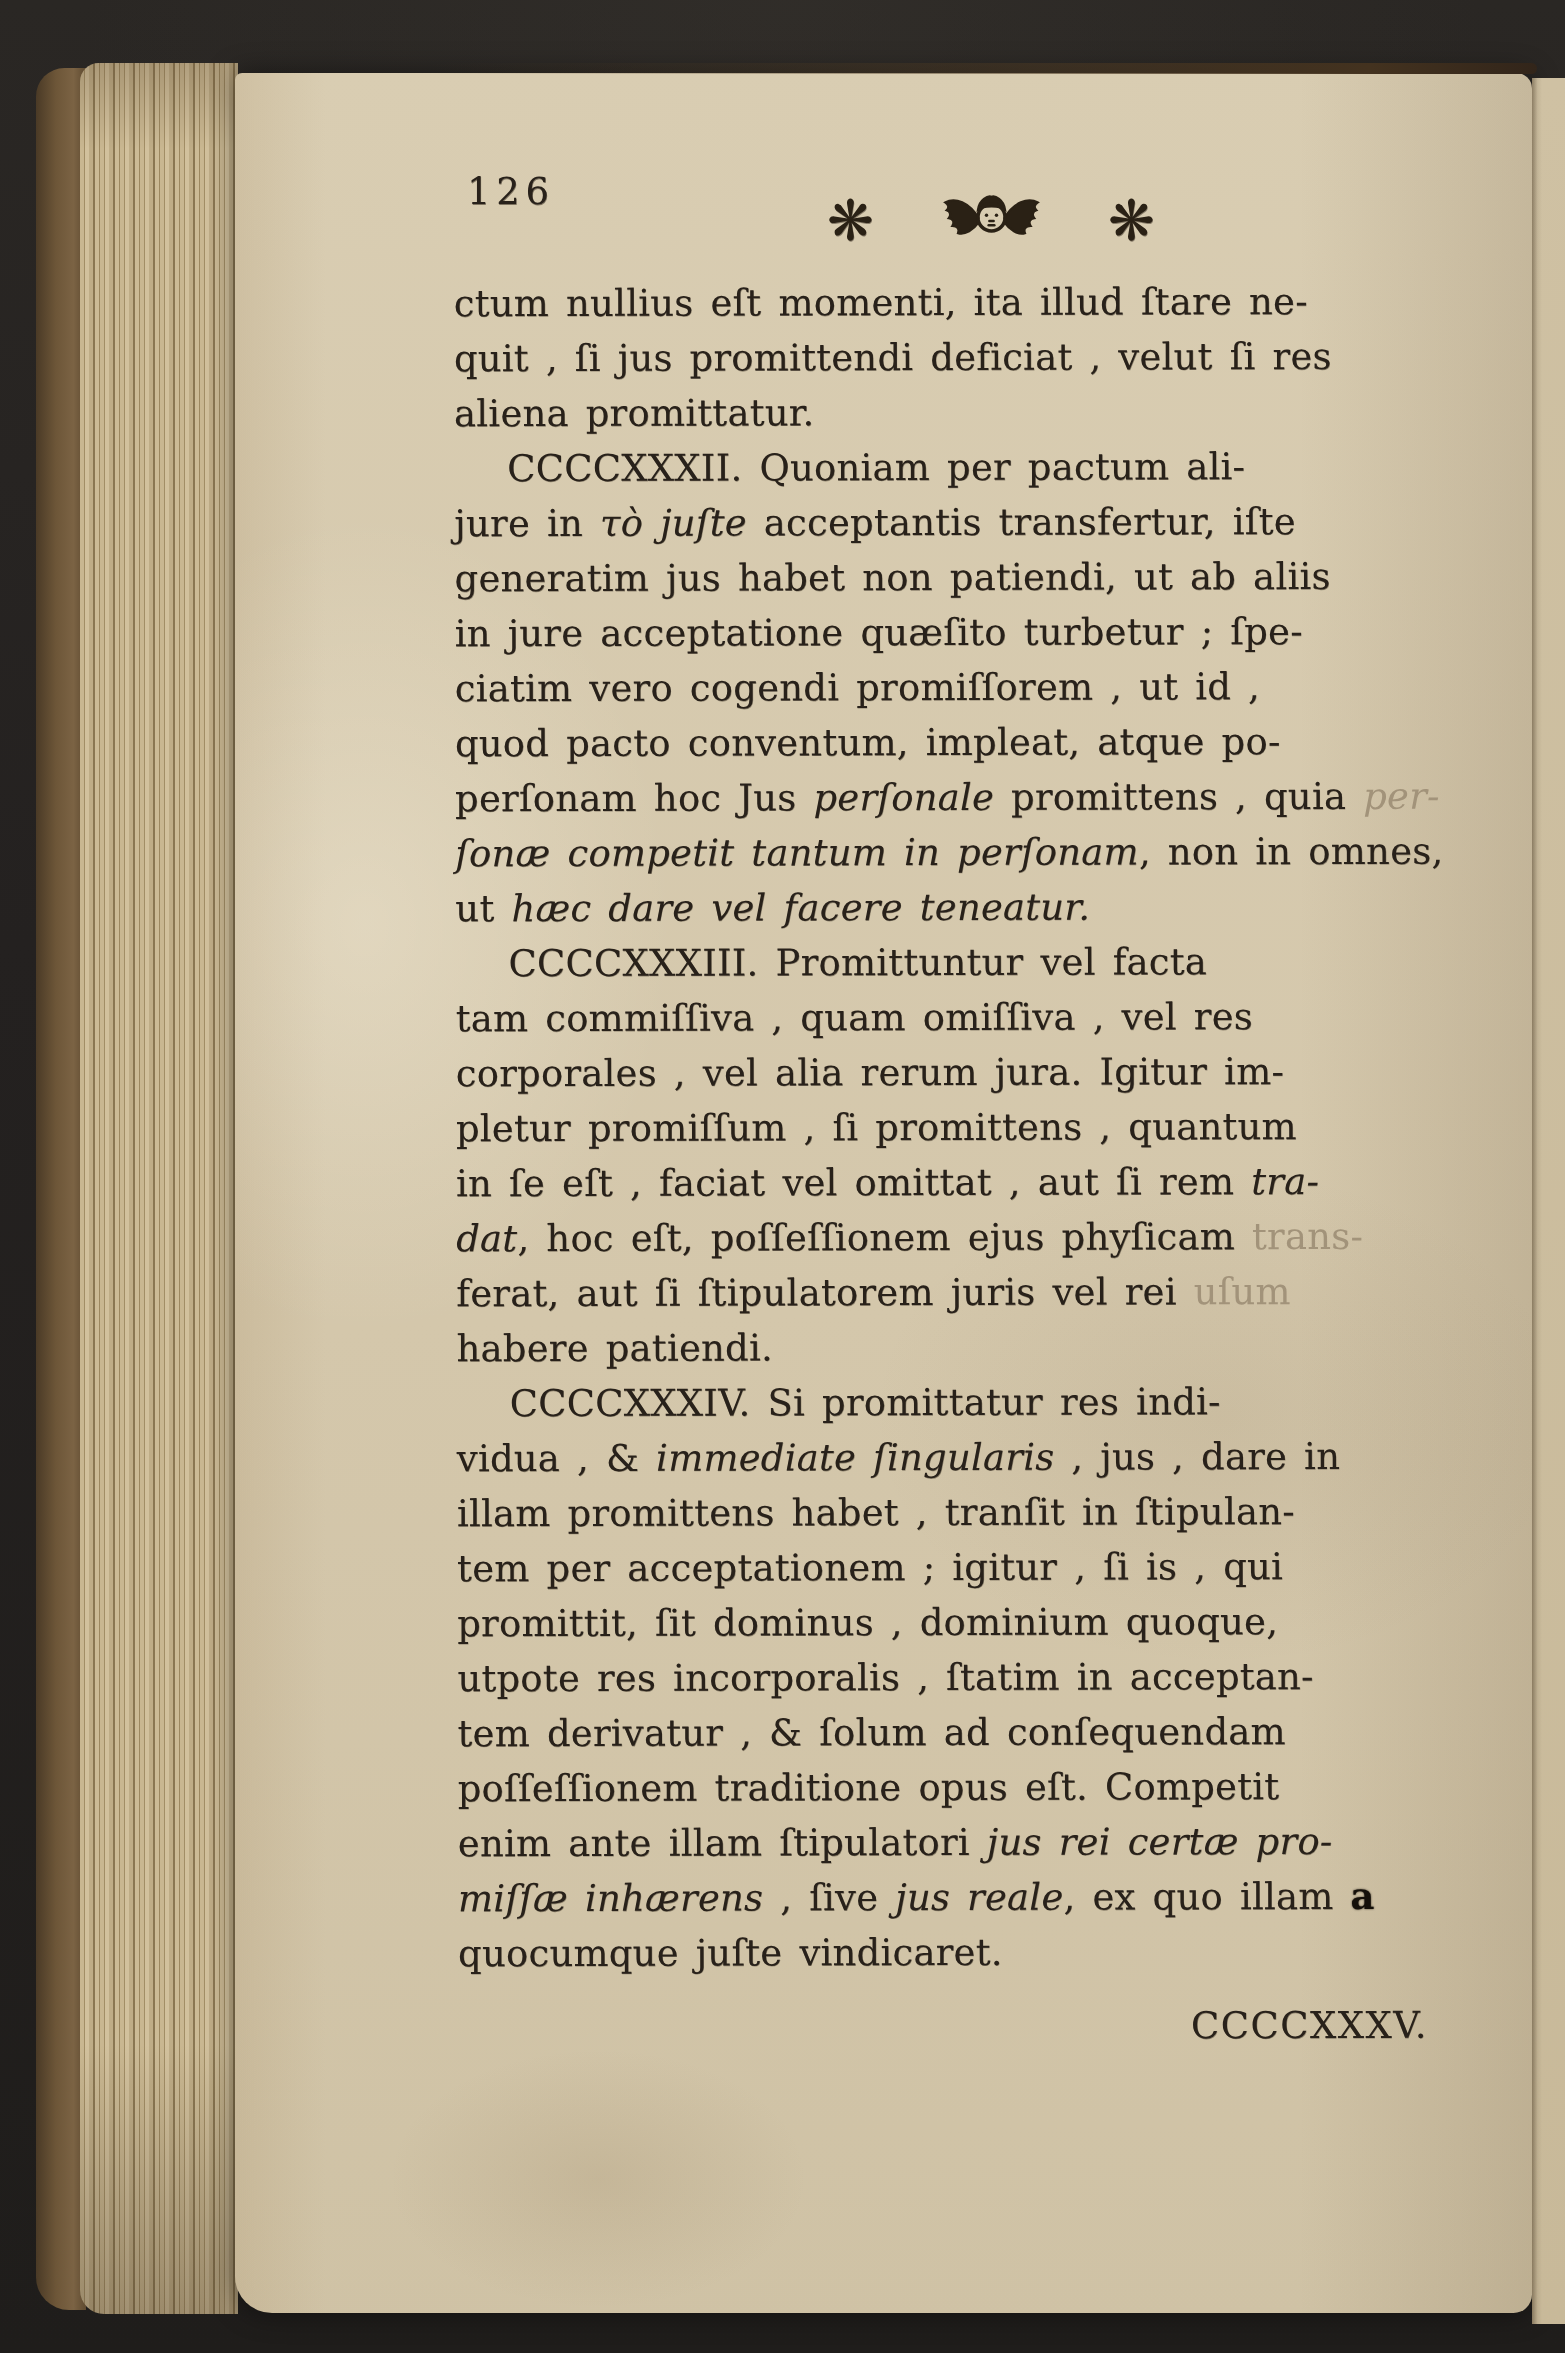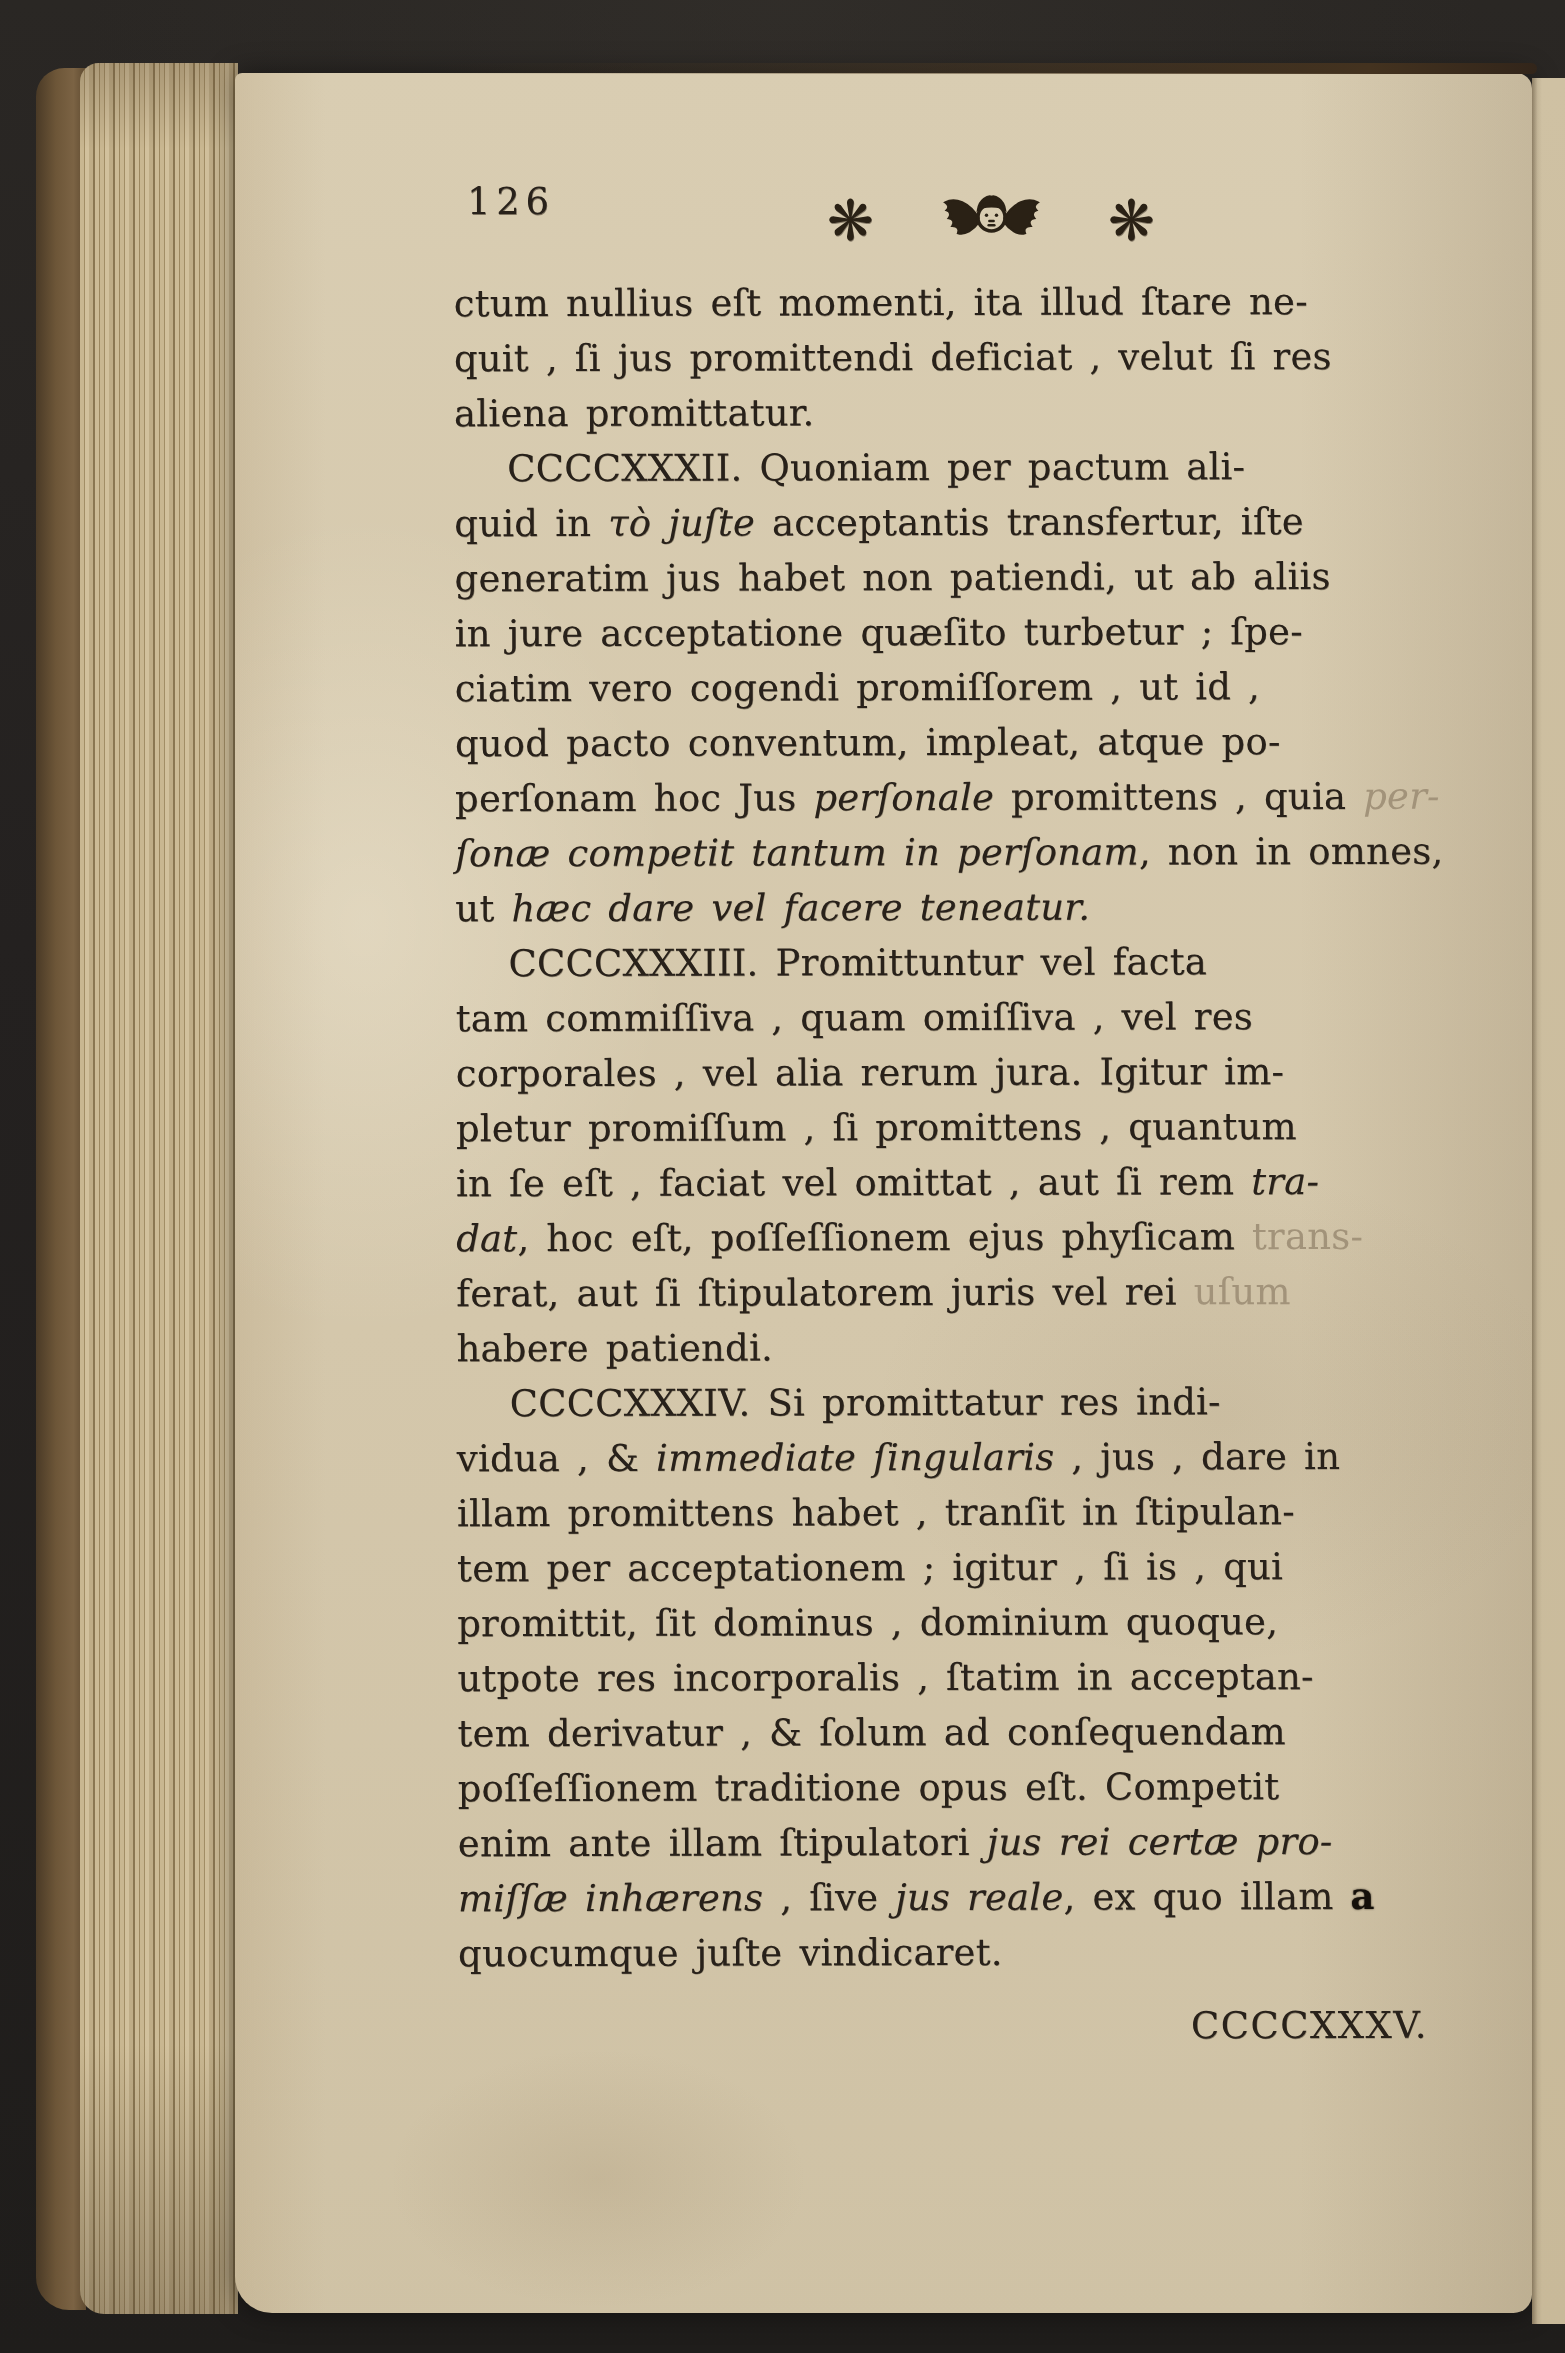--- a/index.html
+++ b/index.html
@@ -54,21 +54,21 @@
   }
   
   .right-strip{
     position:absolute;right:0;top:78px;bottom:30px;width:33px;
     background:
       linear-gradient(90deg, rgba(60,45,25,0.45) 0, rgba(60,45,25,0.08) 5.7px, rgba(0,0,0,0) 10px),
       linear-gradient(#cfc1a3,#c8b999);
   }
   
   .folio{
-    position:absolute;left:467px;top:180px;
+    position:absolute;left:467px;top:170px;
     font-size:37px;letter-spacing:5.7px;color:#28211a;
     text-shadow:0.4px 0.6px 0.5px rgba(35,25,15,0.5);
   }
   .ornament-row{
     position:absolute;left:827px;top:182px;width:328px;height:78px;
     display:flex;align-items:center;justify-content:space-between;
     color:#2a2115;
   }
   .flower{font-size:56px;line-height:1;font-family:"DejaVu Sans",sans-serif;
     text-shadow:0.4px 0.6px 0.4px rgba(35,25,15,0.45);}
@@ -120,21 +120,21 @@
       </g>
     </svg>
     <span class="flower">❋</span>
   </div>
 
   <div class="text-block">
       <div class="line"><span>ctum nullius eſt momenti, ita illud ſtare ne-</span></div>
       <div class="line"><span>quit , ſi jus promittendi deficiat , velut ſi res</span></div>
       <div class="line"><span>aliena promittatur.</span></div>
       <div class="line indent"><span>CCCCXXXII.  Quoniam per pactum ali-</span></div>
-      <div class="line"><span>quid in </span><span class="i">τὸ juſte</span><span> acceptantis transfertur, iſte</span></div>
+      <div class="line"><span>jure in </span><span class="i">τὸ juſte</span><span> acceptantis transfertur, iſte</span></div>
       <div class="line"><span>generatim jus habet non patiendi, ut ab aliis</span></div>
       <div class="line"><span>in jure acceptatione quæſito turbetur ; ſpe-</span></div>
       <div class="line"><span>ciatim vero cogendi promiſſorem ,  ut id ,</span></div>
       <div class="line"><span>quod pacto conventum, impleat, atque po-</span></div>
       <div class="line"><span>perſonam hoc Jus </span><span class="i">perſonale</span><span> promittens ,  quia </span><span class="i faded">per-</span></div>
       <div class="line"><span class="i">ſonæ competit tantum in perſonam</span><span>, non in omnes,</span></div>
       <div class="line"><span>ut </span><span class="i">hæc dare vel facere teneatur.</span></div>
       <div class="line indent"><span>CCCCXXXIII.   Promittuntur   vel   facta</span></div>
       <div class="line"><span>tam commiſſiva ,  quam omiſſiva ,  vel res</span></div>
       <div class="line"><span>corporales , vel alia rerum jura.  Igitur im-</span></div>

